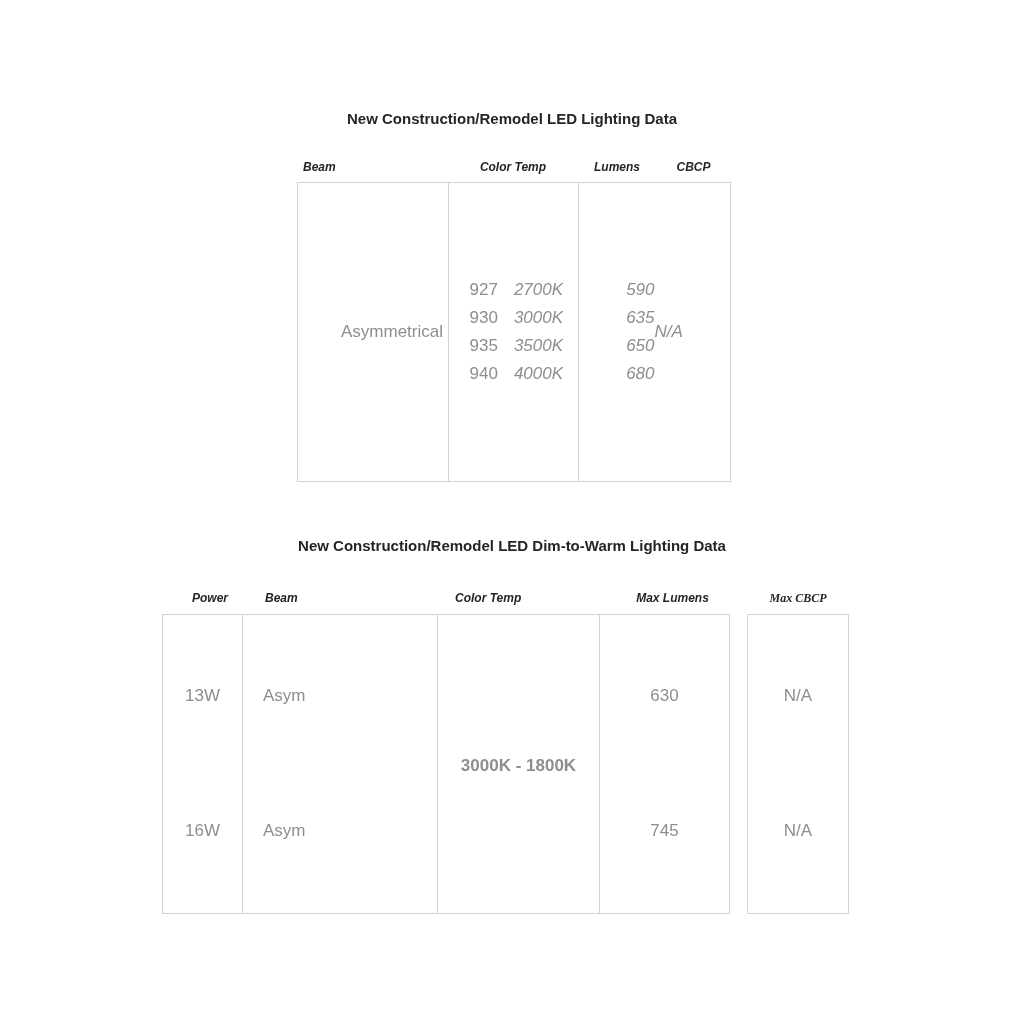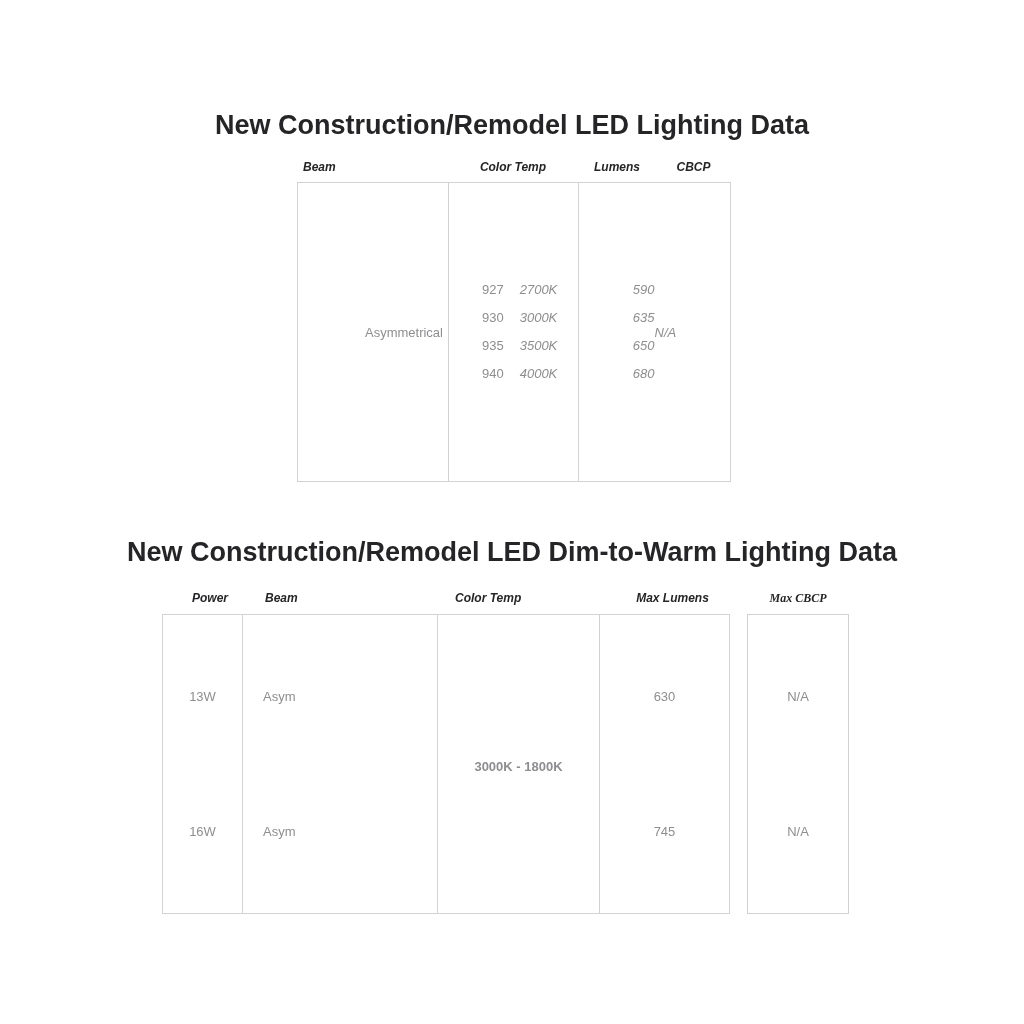--- a/index.html
+++ b/index.html
@@ -13,40 +13,40 @@
   .page{
     position:relative;
     width:1024px; height:1024px;
     background:var(--bg);
     font-family:"Liberation Sans", sans-serif;
     overflow:hidden;
   }
   .doc-title{
     position:absolute; left:0; width:1024px;
     text-align:center;
-    font-size:27px; font-weight:bold; color:var(--heading);
+    font-size:15px; font-weight:bold; color:var(--heading);
     letter-spacing:0px;
   }
   .hdr{
     position:absolute;
     font-size:12px; font-weight:bold; font-style:italic;
     color:var(--heading);
     height:22px; line-height:22px;
     white-space:nowrap;
   }
   .hdr.center{ text-align:center; }
   .box{
     position:absolute;
     border:1px solid var(--border);
     background:#fff;
     display:flex;
   }
   .col{ position:relative; height:100%; }
   .col.divider{ border-right:1px solid var(--border); }
-  .gray{ color:var(--data); font-size:13px; }
+  .gray{ color:var(--data); font-size:17px; }
   .ital{ font-style:italic; }
 
   
   #t1-title{ top:110px; }
   #t1-box{ left:297px; top:182px; width:434px; height:300px; }
   #t1-beam-col{ width:151px; display:flex; align-items:center; justify-content:flex-end; padding-right:5px; }
   #t1-ct-col{ width:130px; display:flex; flex-direction:column; align-items:center; justify-content:center; }
   .ct-row{ display:flex; gap:16px; line-height:28px; }
   .ct-code{ display:inline-block; width:34px; text-align:right; }
   #t1-lc-col{ flex:1; display:flex; align-items:center; justify-content:center; }

